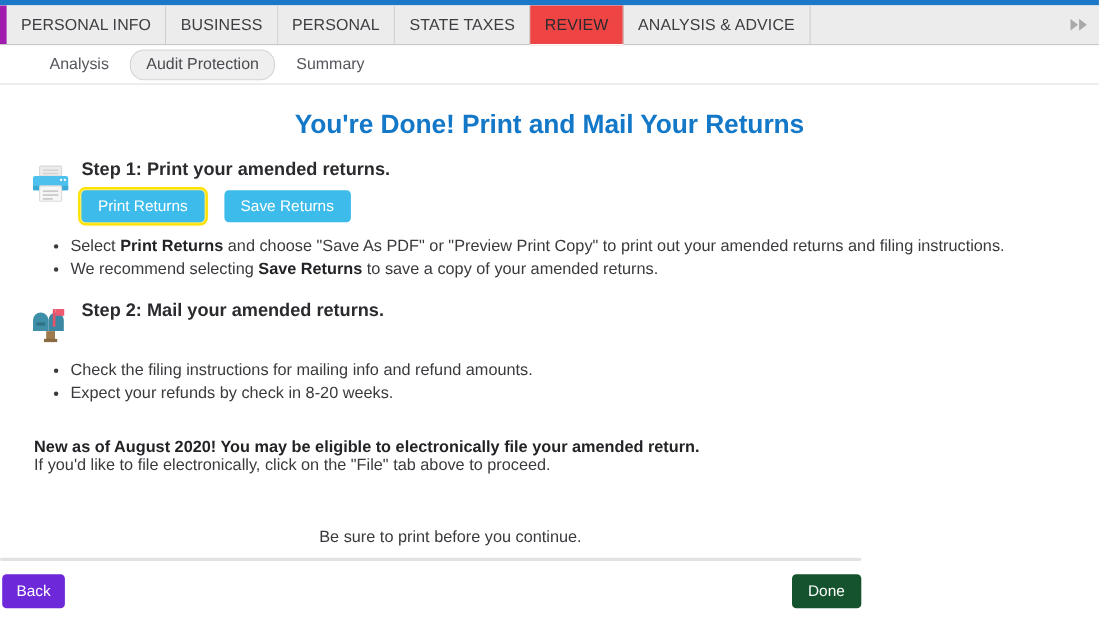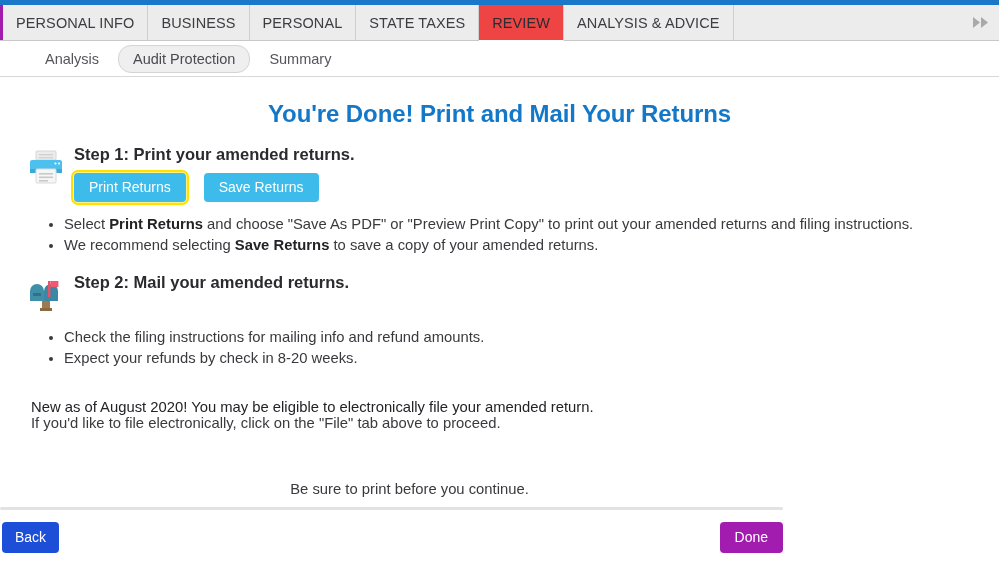--- a/index.html
+++ b/index.html
@@ -35,21 +35,21 @@
     align-items: center;
     padding: 0 13px;
     font-size: 14.5px;
     color: #3d3d42;
     letter-spacing: .1px;
     background: #ececec;
     border-right: 1px solid #cfcfcf;
     white-space: nowrap;
     cursor: pointer;
   }
-  .tab:first-child { border-left: 3px solid #a21caf; }
+  .tab:first-child { border-left: 6px solid #a21caf; }
   .tab.active {
     background: #ef4444;
     color: #2b2b30;
     border-bottom: 1px solid #ffffff;
     margin-bottom: -1px;
     z-index: 3;
   }
   .tab-filler {
     flex: 1 1 auto;
     background: #ececec;
@@ -161,21 +161,21 @@
   ul.bullets li b { font-weight: bold; color: #232327; }
 
   .para {
     font-size: 14.8px;
     color: #3a3a3e;
     margin: 0;
     padding-left: 13px;
   }
   .para-spaced { margin-top: 20px; }
   .para-bold {
-    font-weight: normal;
+    font-weight: bold;
     color: #232327;
     margin-top: 31px;
   }
 
   
   .notice {
     position: absolute;
     left: 0; right: 0;
     top: 404px;
     text-align: center;
@@ -196,35 +196,35 @@
     position: absolute;
     left: 0px;
     top: 442px;
     width: 783px;
     height: 44px;
   }
   .btn-back {
     position: absolute;
     left: 2px;
     top: 3px;
-    background: #1d4ed8;
+    background: #6d28d9;
     color: #ffffff;
     border: none;
     border-radius: 4px;
     font-size: 14px;
     font-family: "Liberation Sans", sans-serif;
     padding: 8px 13px 9px 13px;
     cursor: pointer;
     line-height: 1;
   }
   .btn-done {
     position: absolute;
     right: 0px;
     top: 3px;
-    background: #a21caf;
+    background: #14532d;
     color: #ffffff;
     border: none;
     border-radius: 4px;
     font-size: 14px;
     font-family: "Liberation Sans", sans-serif;
     padding: 8px 15px 9px 15px;
     cursor: pointer;
     line-height: 1;
   }
 </style>

